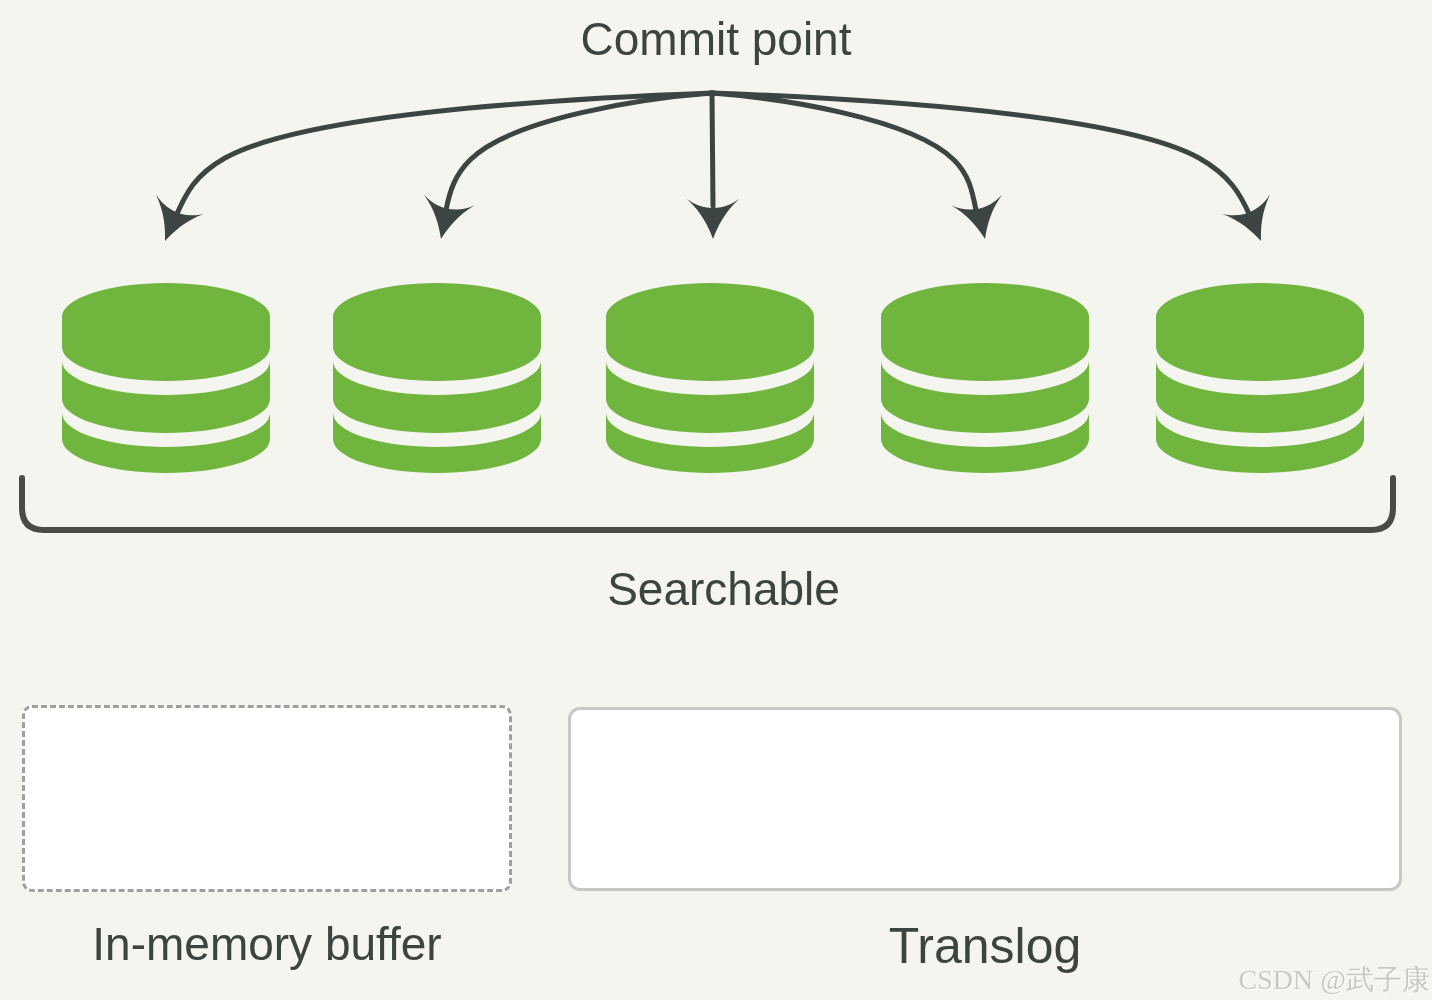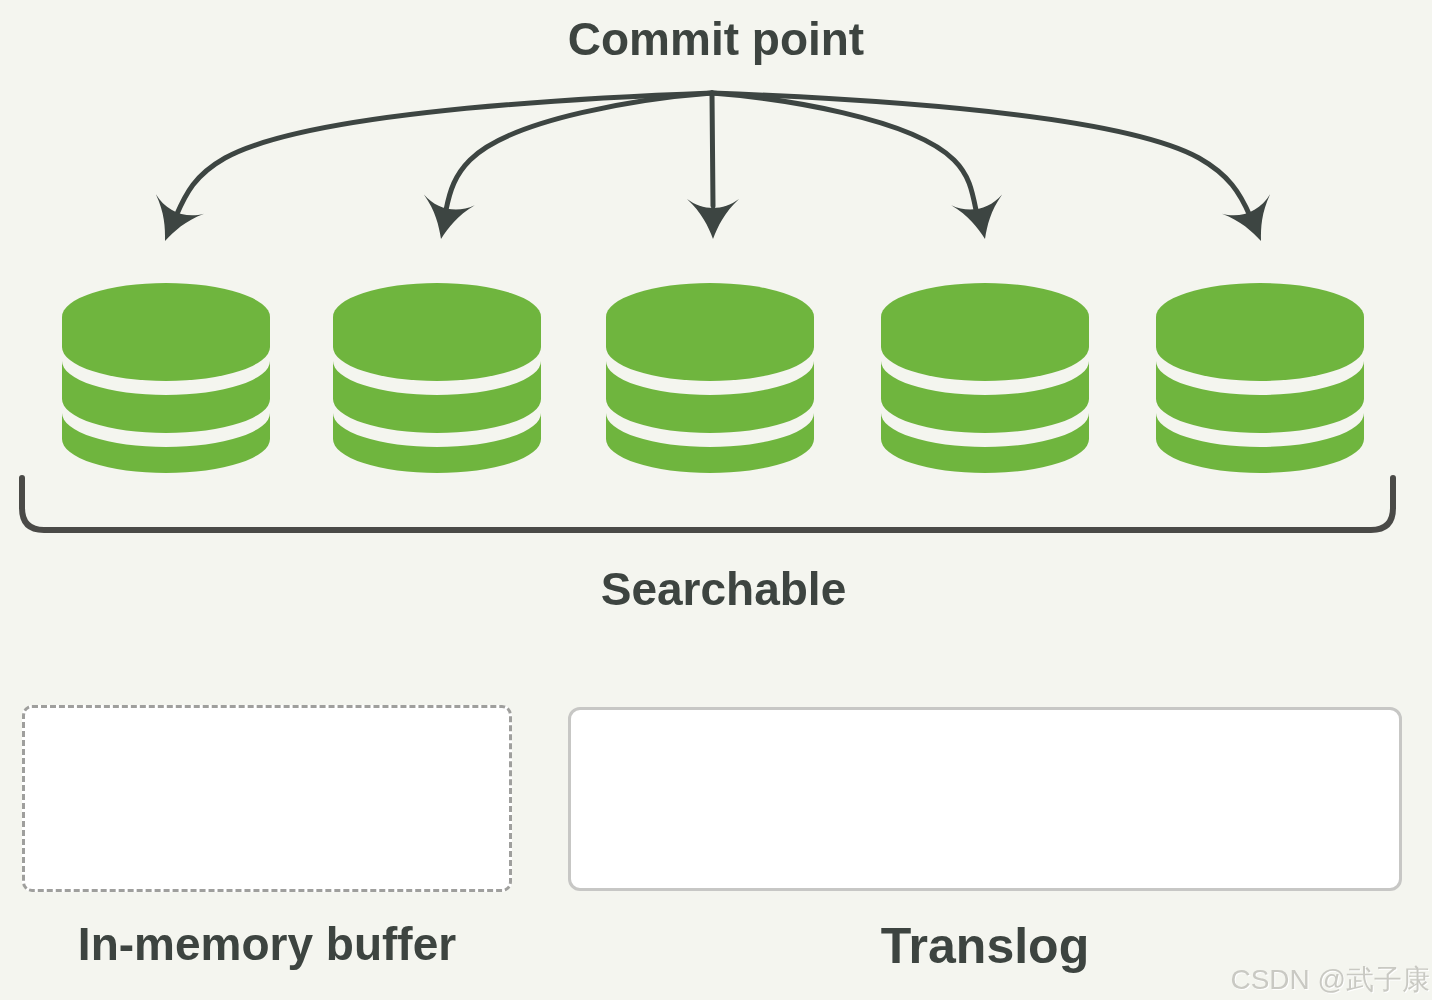--- a/index.html
+++ b/index.html
@@ -11,21 +11,21 @@
     position: relative;
     width: 1432px;
     height: 1000px;
     background: #f4f5ef;
     overflow: hidden;
     font-family: "Liberation Sans", sans-serif;
   }
   .label {
     position: absolute;
     color: #3d4440;
-    font-weight: 700;
+    font-weight: 400;
     text-align: center;
     line-height: 1;
     letter-spacing: 0px;
   }
   .title {
     left: 0;
     right: 0;
     top: 16px;
     font-size: 46px;
   }
@@ -74,21 +74,21 @@
     font-size: 50px;
   }
   .watermark {
     position: absolute;
     right: 2px;
     top: 961px;
     font-size: 28px;
     font-weight: 400;
     color: #c9c9c3;
     text-shadow: 1px 1px 0 #ffffff;
-    font-family: Liberation Sans, sans-serif;
+    font-family: Liberation Serif, serif;
   }
 </style>
 </head>
 <body>
 
 <div class="stage">
 
   <div class="label title">Commit point</div>
 
   <svg class="diagram-svg" width="1432" height="640" viewBox="0 0 1432 640">

